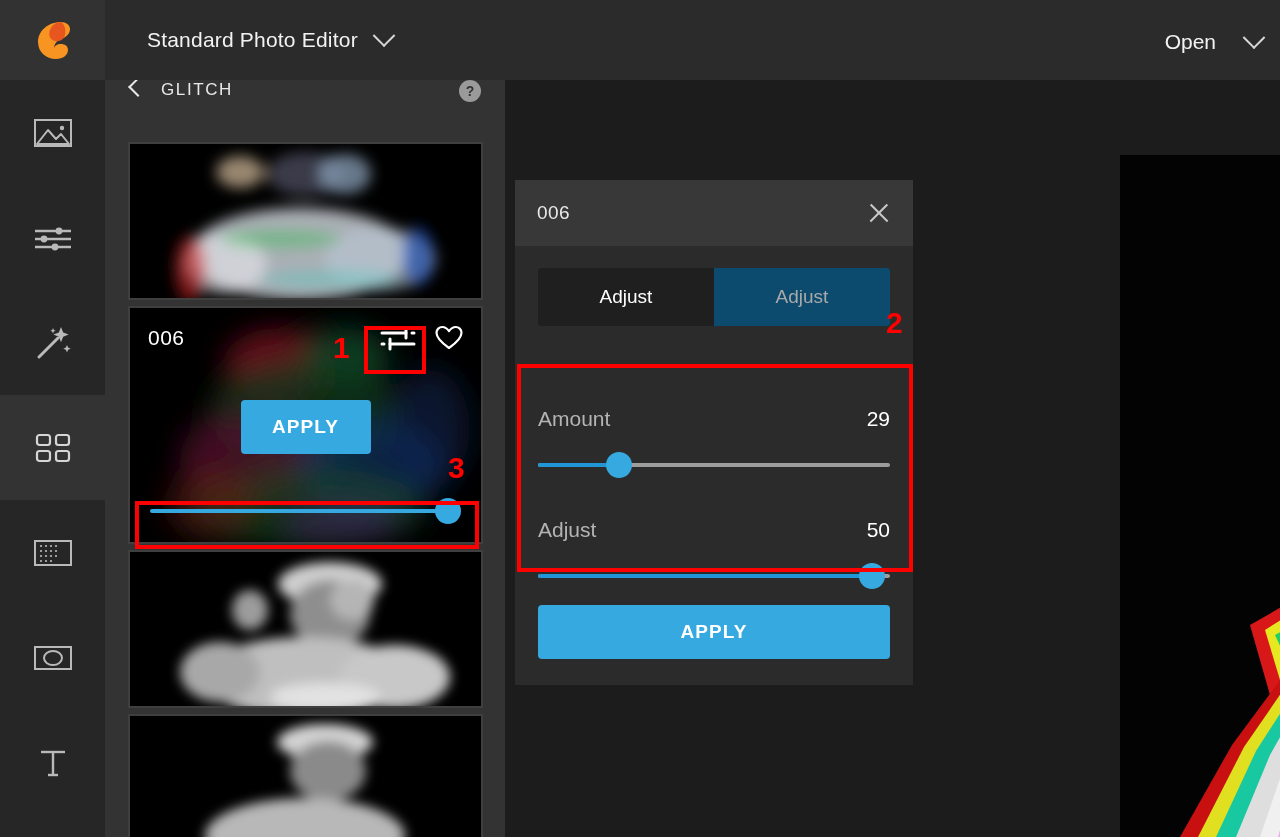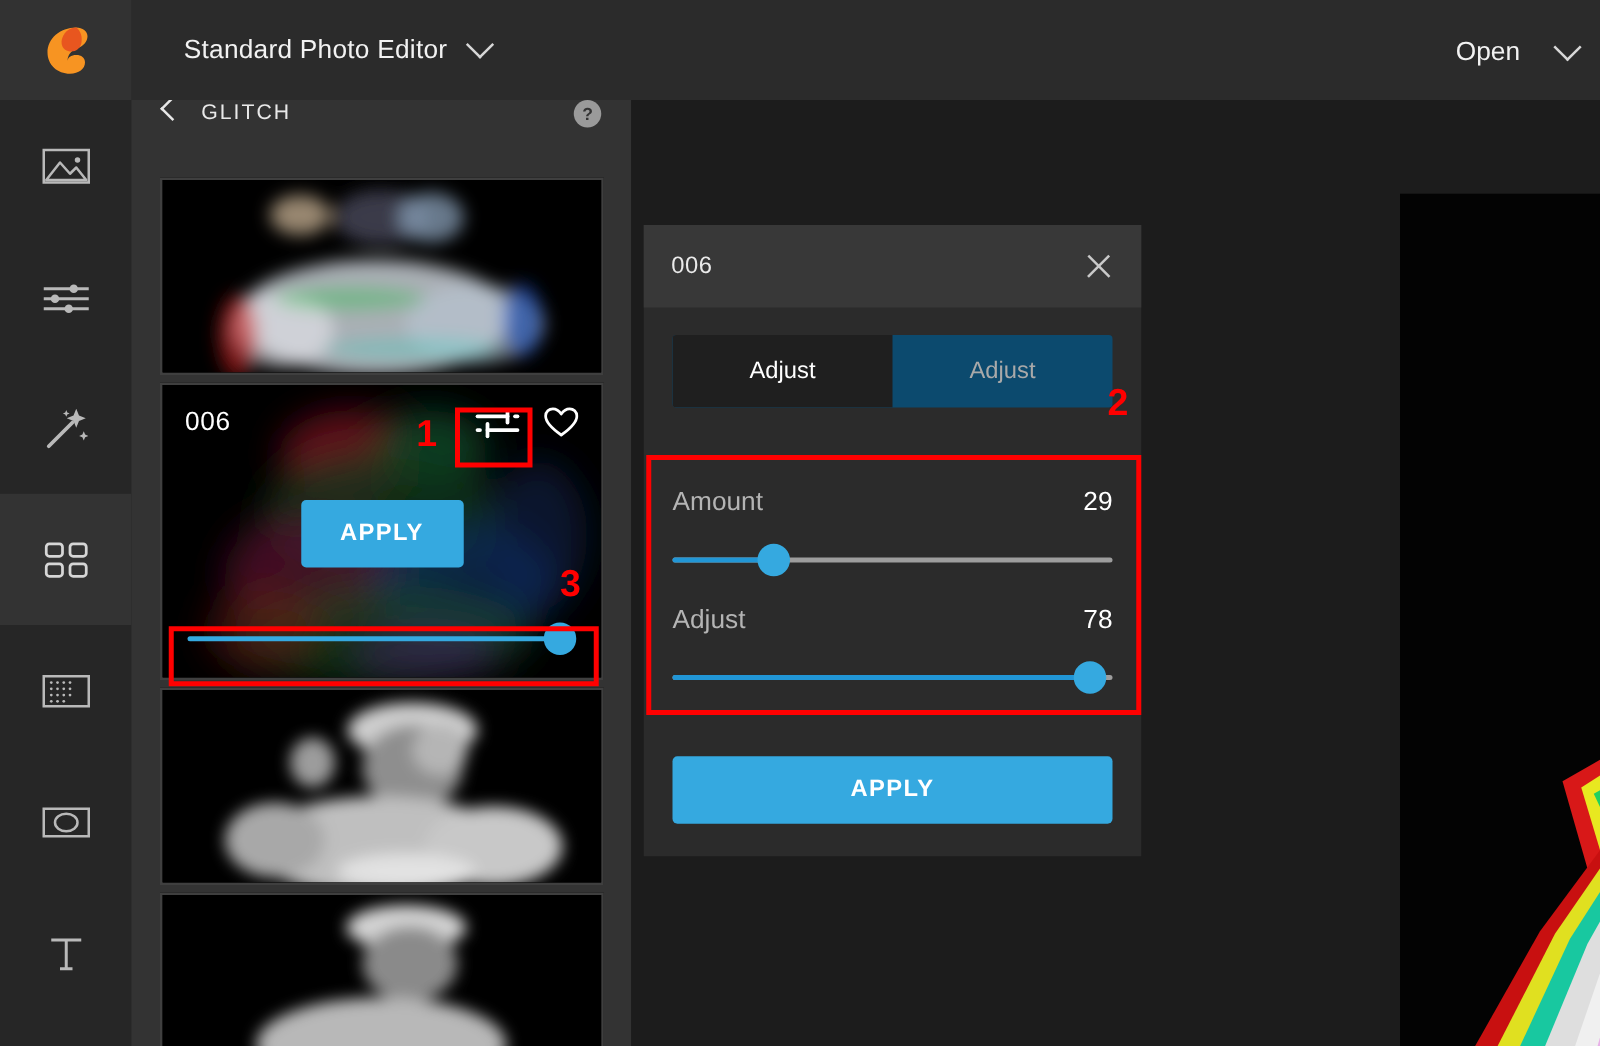--- a/index.html
+++ b/index.html
@@ -142,21 +142,21 @@
   .tab {
     flex: 1; display: flex; align-items: center; justify-content: center;
     font-size: 19px; color: #a9a9a9;
   }
   .tab.active { background: #1f1f1f; color: #ffffff; }
 
   .sliders {
     position: absolute; left: 23px; top: 188px; width: 352px; height: 188px;
     padding: 22px 0 0 0;
   }
-  .s-row { height: 94px; position: relative; }
+  .s-row { height: 94px; position: relative; margin-top: 17px; }
   .s-label { position: absolute; left: 0; top: 0; color: #b4b4b4; font-size: 21px; }
   .s-value { position: absolute; right: 0; top: 0; color: #ffffff; font-size: 21px; }
   .s-track {
     position: absolute; left: 0; right: 0; top: 56px; height: 4px;
     background: #9d9d9d; border-radius: 2px;
   }
   .s-fill {
     position: absolute; left: 0; top: 56px; height: 4px;
     background: #2196d6; border-radius: 2px;
   }
@@ -443,21 +443,21 @@
       <div class="sliders">
         <div class="s-row">
           <span class="s-label">Amount</span>
           <span class="s-value">29</span>
           <div class="s-track"></div>
           <div class="s-fill" id="fill-0" style="width: 23%;"></div>
           <div class="s-knob" id="knob-0" style="left: 23%;"></div>
         </div>
         <div class="s-row">
           <span class="s-label">Adjust</span>
-          <span class="s-value">78</span>
+          <span class="s-value">50</span>
           <div class="s-track"></div>
           <div class="s-fill" id="fill-1" style="width: 95%;"></div>
           <div class="s-knob" id="knob-1" style="left: 95%;"></div>
         </div>
       </div>
 
       <div class="dlg-actions">
         <div class="btn btn-apply">APPLY</div>
       </div>
     </div>

